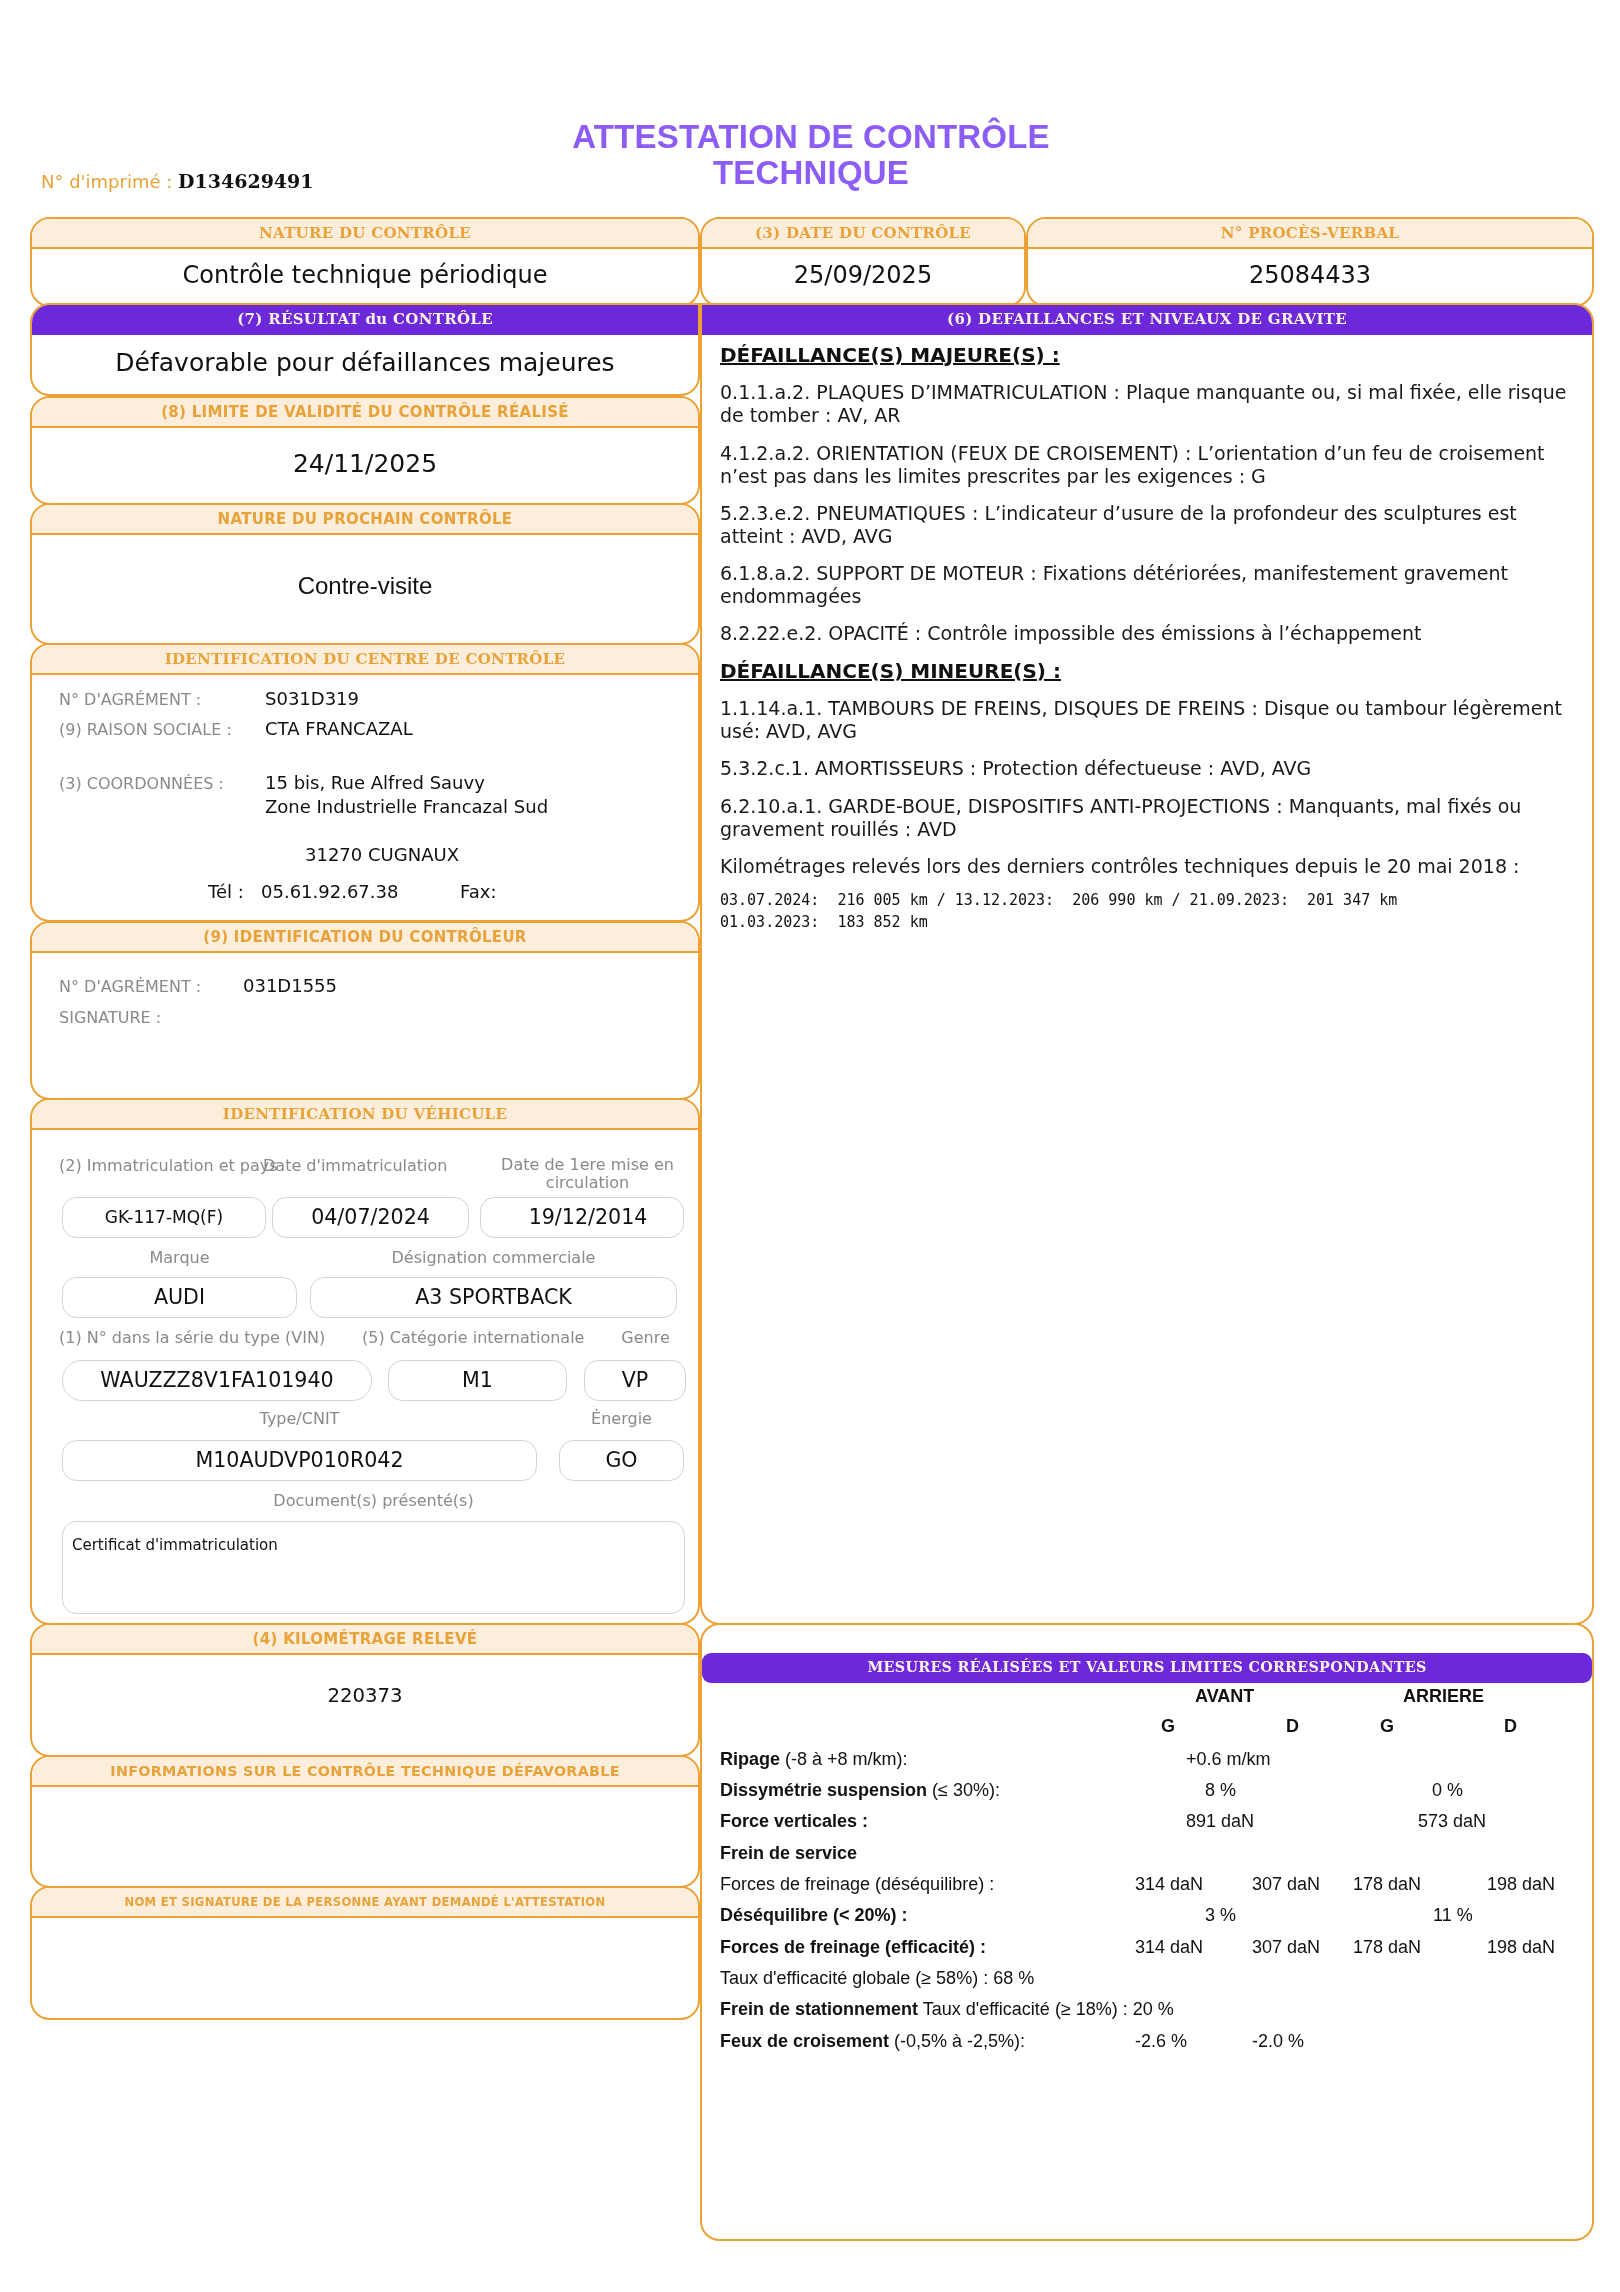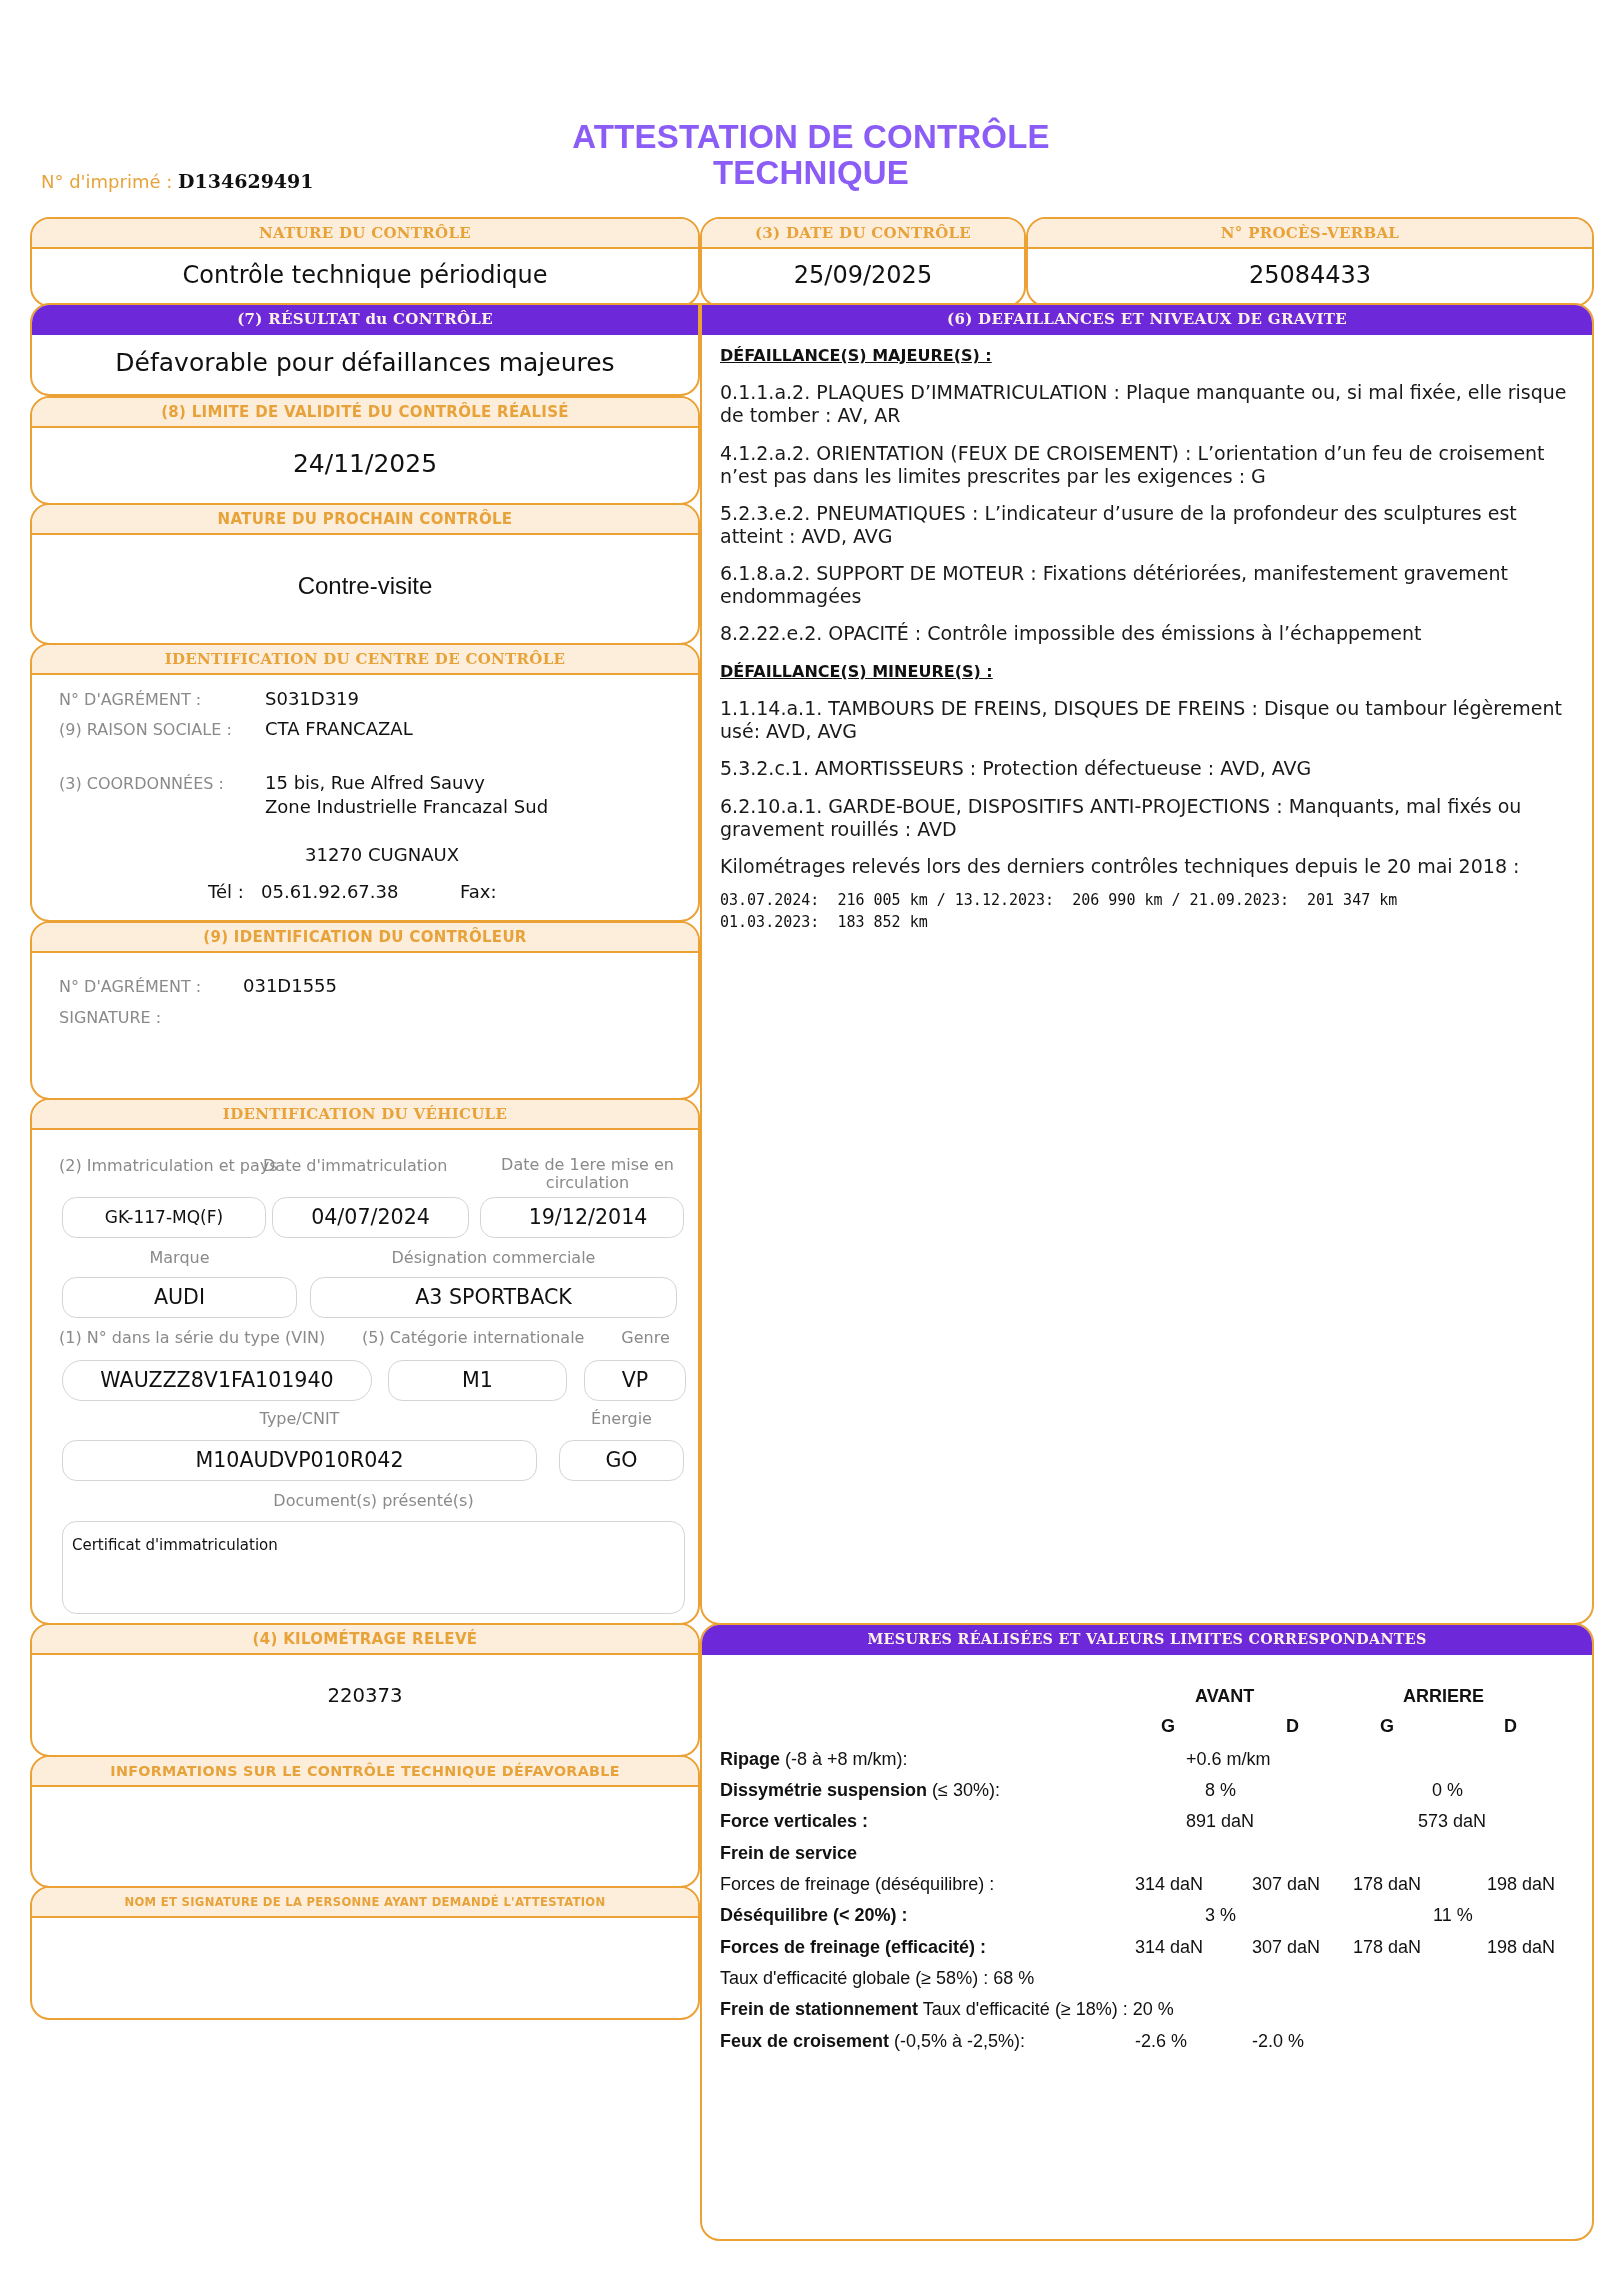--- a/index.html
+++ b/index.html
@@ -25,21 +25,21 @@
   .lcol { left: 30px; width: 670px; }
   .lbl-grey { color: #8a8a8a; font-size: 16px; }
   .txt { font-size: 18px; color: #111; }
 
   .field { position: absolute; border: 1.8px solid #d4d4d4; border-radius: 14.3px; height: 41px;
     text-align: center; line-height: 38px; font-size: 20.6px; color: #111; background: #fff; }
   .flabel { position: absolute; color: #8a8a8a; font-size: 16px; text-align: center; }
 
   
   .rc { font-size: 19px; color: #1a1a1a; line-height: 23px; }
-  .sect-title { font-weight: bold; text-decoration: underline; font-size: 16px; color: #111; }
+  .sect-title { font-weight: bold; text-decoration: underline; font-size: 20px; color: #111; }
   .item { margin-top: 14.3px; }
   .mono { font-family: "DejaVu Sans Mono", monospace; font-size: 15px; line-height: 21.5px; color: #111; }
 
   .meas { font-family: "Liberation Sans", sans-serif; font-size: 18px; color: #111; }
   .meas b { font-weight: bold; }
   .meas .c { position: absolute; }
 </style>
 </head>
 <body>
 
@@ -164,21 +164,21 @@
     <div class="item">1.1.14.a.1. TAMBOURS DE FREINS, DISQUES DE FREINS : Disque ou tambour légèrement usé: AVD, AVG</div>
     <div class="item">5.3.2.c.1. AMORTISSEURS : Protection défectueuse : AVD, AVG</div>
     <div class="item">6.2.10.a.1. GARDE-BOUE, DISPOSITIFS ANTI-PROJECTIONS : Manquants, mal fixés ou gravement rouillés : AVD</div>
     <div class="item">Kilométrages relevés lors des derniers contrôles techniques depuis le 20 mai 2018 :</div>
     <div class="mono" style="margin-top:12.5px; white-space:pre;">03.07.2024:  216 005 km / 13.12.2023:  206 990 km / 21.09.2023:  201 347 km</div>
     <div class="mono" style="white-space:pre;">01.03.2023:  183 852 km</div>
   </div>
 </div>
 
 <div class="box" style="left:700px; top:1623px; width:894px; height:618px; border-radius:19.7px 19.7px 19.7px 19.7px;">
-  <div class="hdr orange" style="border-radius:0; font-size:14.3px;">MESURES RÉALISÉES ET VALEURS LIMITES CORRESPONDANTES</div>
+  <div class="hdr orange" style="border-radius:9px; font-size:14.3px;margin-top:28px;">MESURES RÉALISÉES ET VALEURS LIMITES CORRESPONDANTES</div>
   <div class="meas abs" style="left:0; top:0; width:894px; height:618px;">
     <b class="c" style="left:493px; top:61px;">AVANT</b>
     <b class="c" style="left:701px; top:61px;">ARRIERE</b>
     <b class="c" style="left:459px; top:91px;">G</b>
     <b class="c" style="left:584px; top:91px;">D</b>
     <b class="c" style="left:678px; top:91px;">G</b>
     <b class="c" style="left:802px; top:91px;">D</b>
 
     <div class="c" style="left:18px; top:124px;"><b>Ripage</b><span> (-8 à +8 m/km):</span></div>
     <div class="c" style="left:484px; top:124px;">+0.6 m/km</div>

